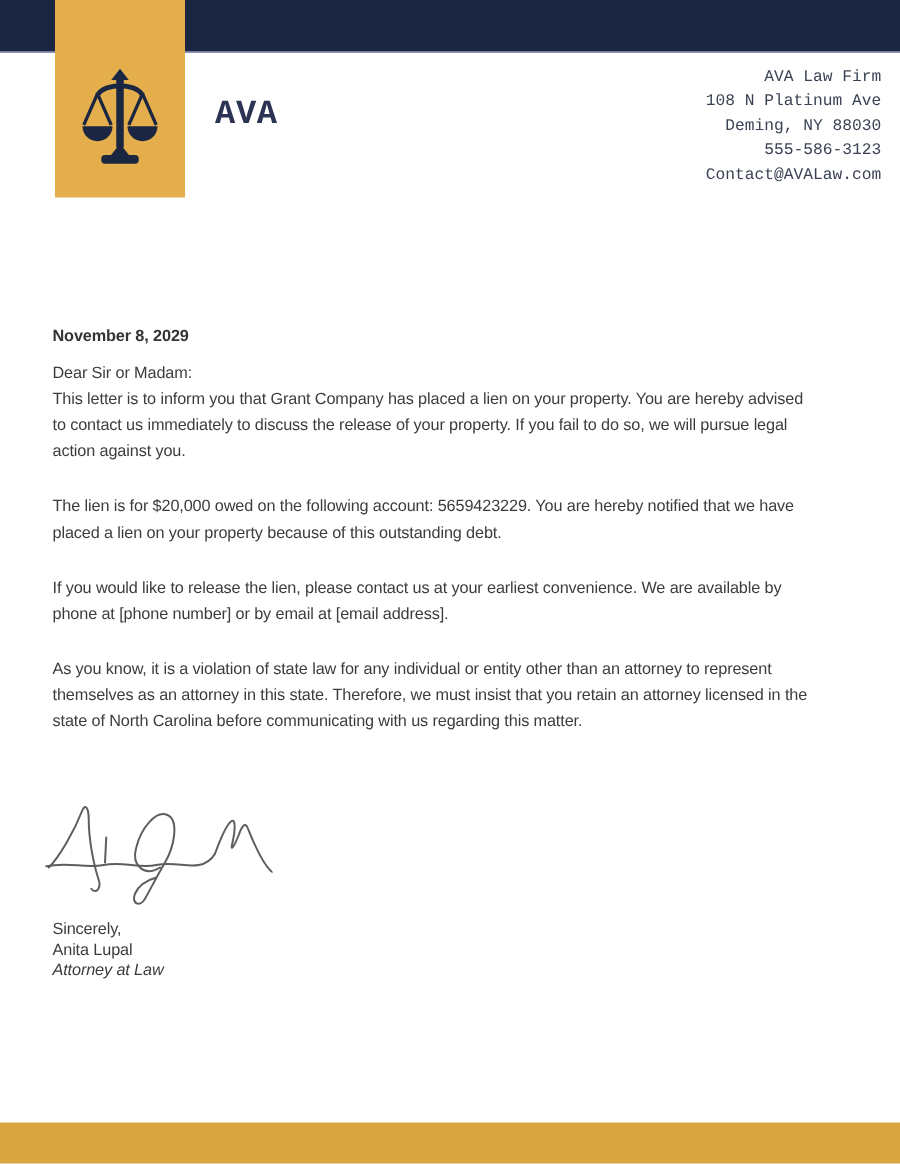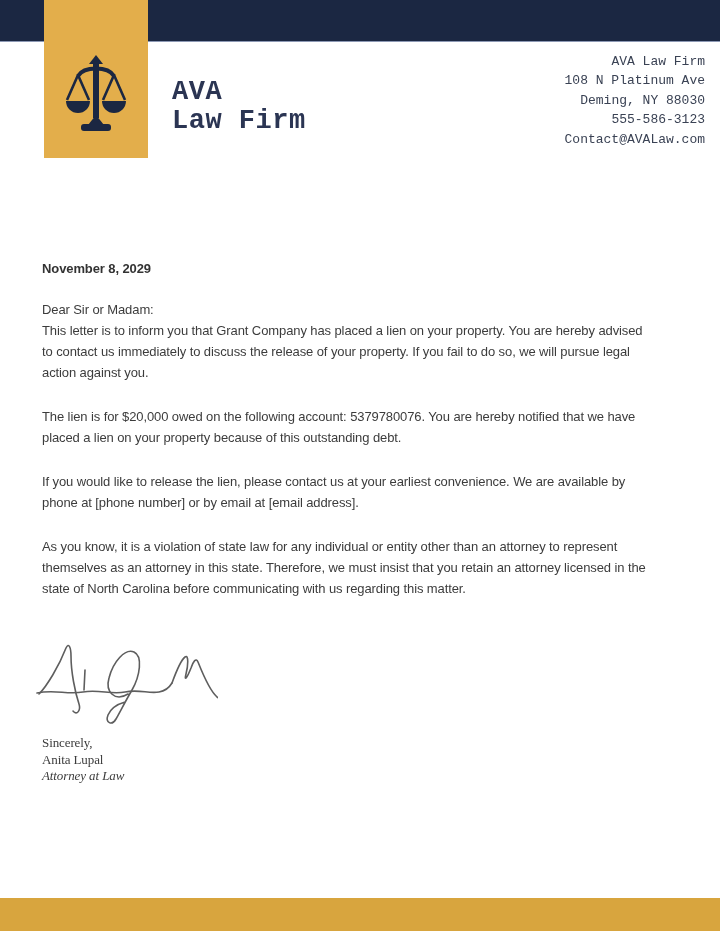--- a/index.html
+++ b/index.html
@@ -55,39 +55,38 @@
     left: 42px; top: 258px;
     width: 660px;
     font-size: 13px;
     letter-spacing: -0.1px;
     line-height: 21px;
     color: #3c3c3c;
   }
   .letter-date {
     font-weight: bold;
     color: #333333;
-    margin-bottom: 20px;
+    margin-bottom: 8px;
   }
   .letter-body p {
     white-space: pre-line;
     margin-bottom: 23px;
   }
   .signature {
     position: absolute;
     left: 33px; top: 642px;
     width: 185px; height: 105px;
   }
   .closing-block {
     position: absolute;
     left: 42px; top: 735px;
     font-size: 13px;
     letter-spacing: -0.1px;
     line-height: 16.5px;
     color: #3c3c3c;
-    font-family: Liberation Serif, serif;
   }
   .closing-title { font-style: italic; }
   .bottom-band {
     position: absolute;
     left: 0; top: 898px;
     width: 720px; height: 33px;
     background: #d8a53e;
   }
 </style>
 </head>
@@ -109,36 +108,35 @@
       </g>
       <g fill="none" stroke="#1b2742">
         <path d="M14 21 C 20 11 44 11 50 21" stroke-width="4"></path>
         <path d="M14 20 L3 45 M14 20 L25 45 M50 20 L39 45 M50 20 L61 45" stroke-width="2.6"></path>
       </g>
     </svg>
   </div>
 
   <div class="logo-text">
     <div>AVA</div>
-    <div>Law Firm</div>
   </div>
 
   <div class="contact-block">AVA Law Firm
 108 N Platinum Ave
 Deming, NY 88030
 555-586-3123
 Contact@AVALaw.com</div>
 
   <div class="letter-body">
     <div class="letter-date">November 8, 2029</div>
     <p>Dear Sir or Madam:
 This letter is to inform you that Grant Company has placed a lien on your property. You are hereby advised
 to contact us immediately to discuss the release of your property. If you fail to do so, we will pursue legal
 action against you.</p>
-    <p>The lien is for $20,000 owed on the following account: 5379780076. You are hereby notified that we have
+    <p>The lien is for $20,000 owed on the following account: 5659423229. You are hereby notified that we have
 placed a lien on your property because of this outstanding debt.</p>
     <p>If you would like to release the lien, please contact us at your earliest convenience. We are available by
 phone at [phone number] or by email at [email address].</p>
     <p>As you know, it is a violation of state law for any individual or entity other than an attorney to represent
 themselves as an attorney in this state. Therefore, we must insist that you retain an attorney licensed in the
 state of North Carolina before communicating with us regarding this matter.</p>
   </div>
 
   <svg class="signature" viewBox="0 0 185 105" xmlns="http://www.w3.org/2000/svg">
     <g fill="none" stroke="#5e5e5e" stroke-width="1.6" stroke-linecap="round">

